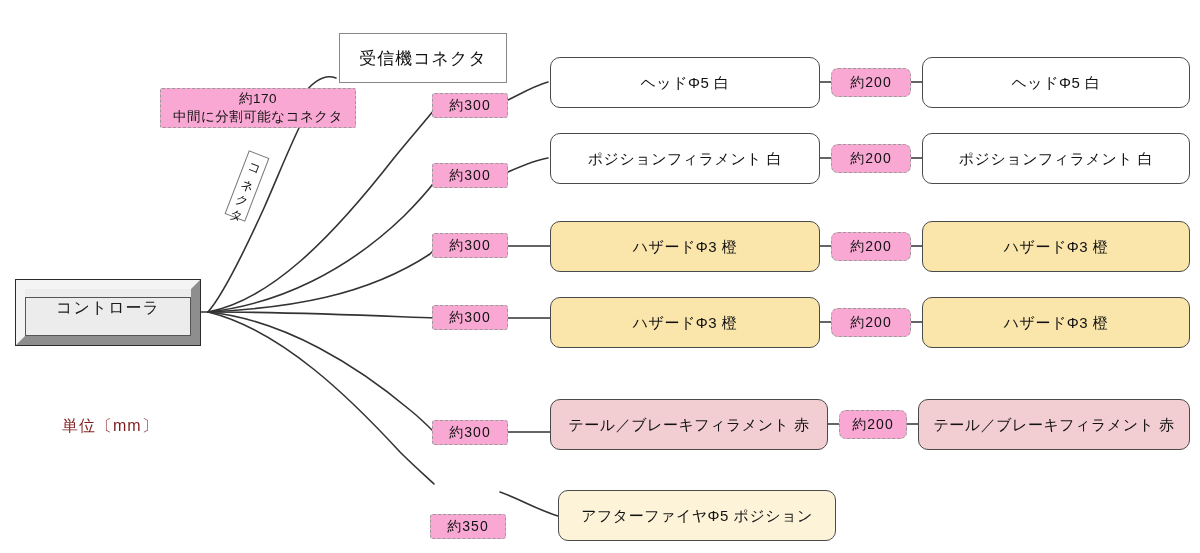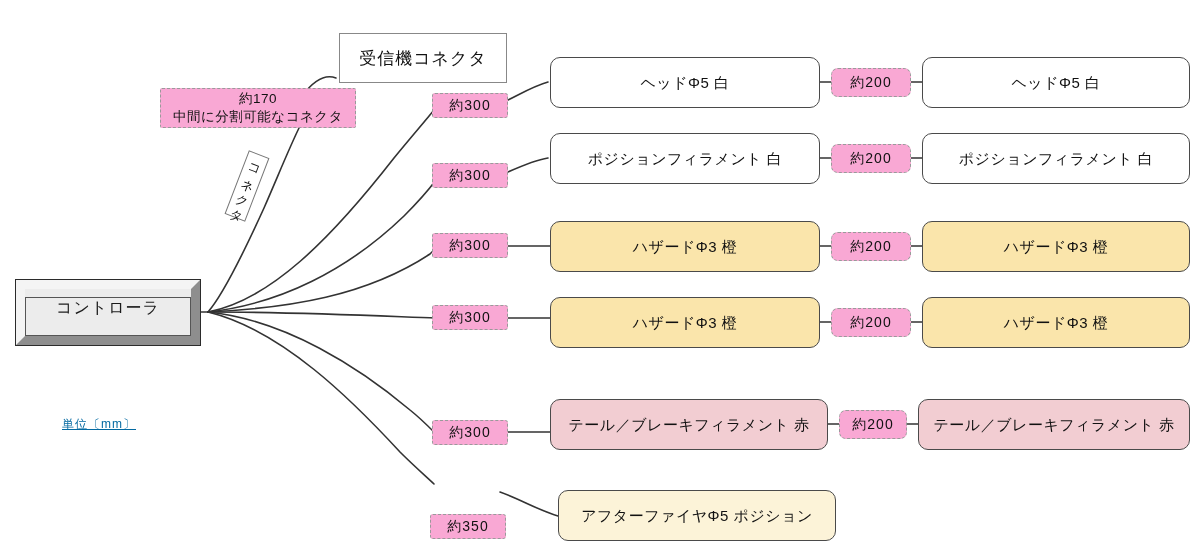--- a/index.html
+++ b/index.html
@@ -27,22 +27,22 @@
     position:absolute;left:0;top:0;right:0;bottom:0;
     border:1px solid #555;
     display:flex;justify-content:center;margin-top:8px;
   }
   .controller-label{
     font-size:16px;color:#1a1a1a;letter-spacing:1px;white-space:nowrap;
   }
 
   
   .unit-note{
-    position:absolute;left:62px;top:416px;font-size:12px;color:#0369a1;
-    letter-spacing:1px;white-space:nowrap;text-decoration:underline;
+    position:absolute;left:62px;top:416px;font-size:16px;color:#7f1d1d;
+    letter-spacing:1px;white-space:nowrap;
   }
 
   
   .comp{
     position:absolute;box-sizing:border-box;
     border:1.4px solid #4a4a4a;border-radius:10px;
     display:flex;align-items:center;justify-content:center;
     background:#ffffff;
     line-height:1.30;
   }

